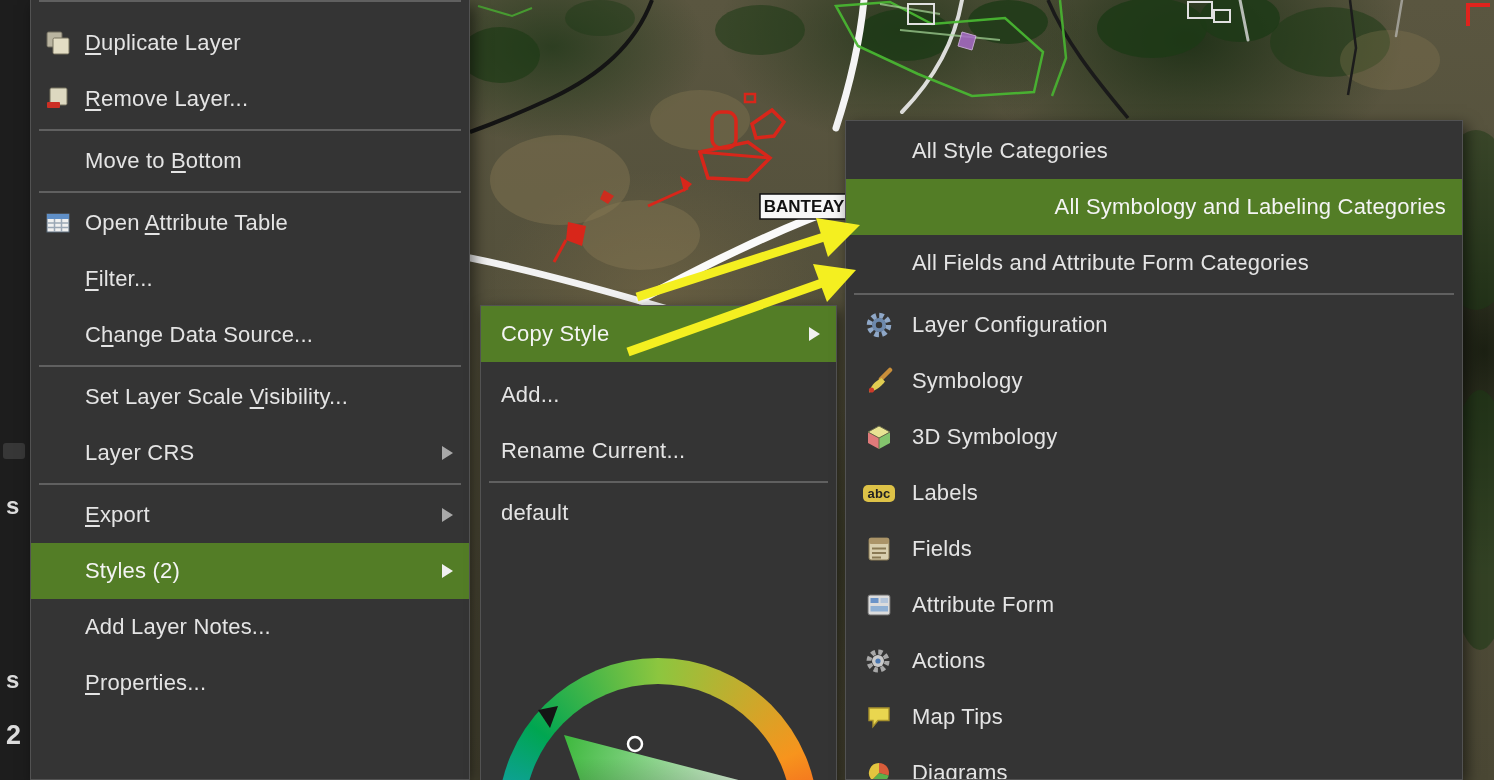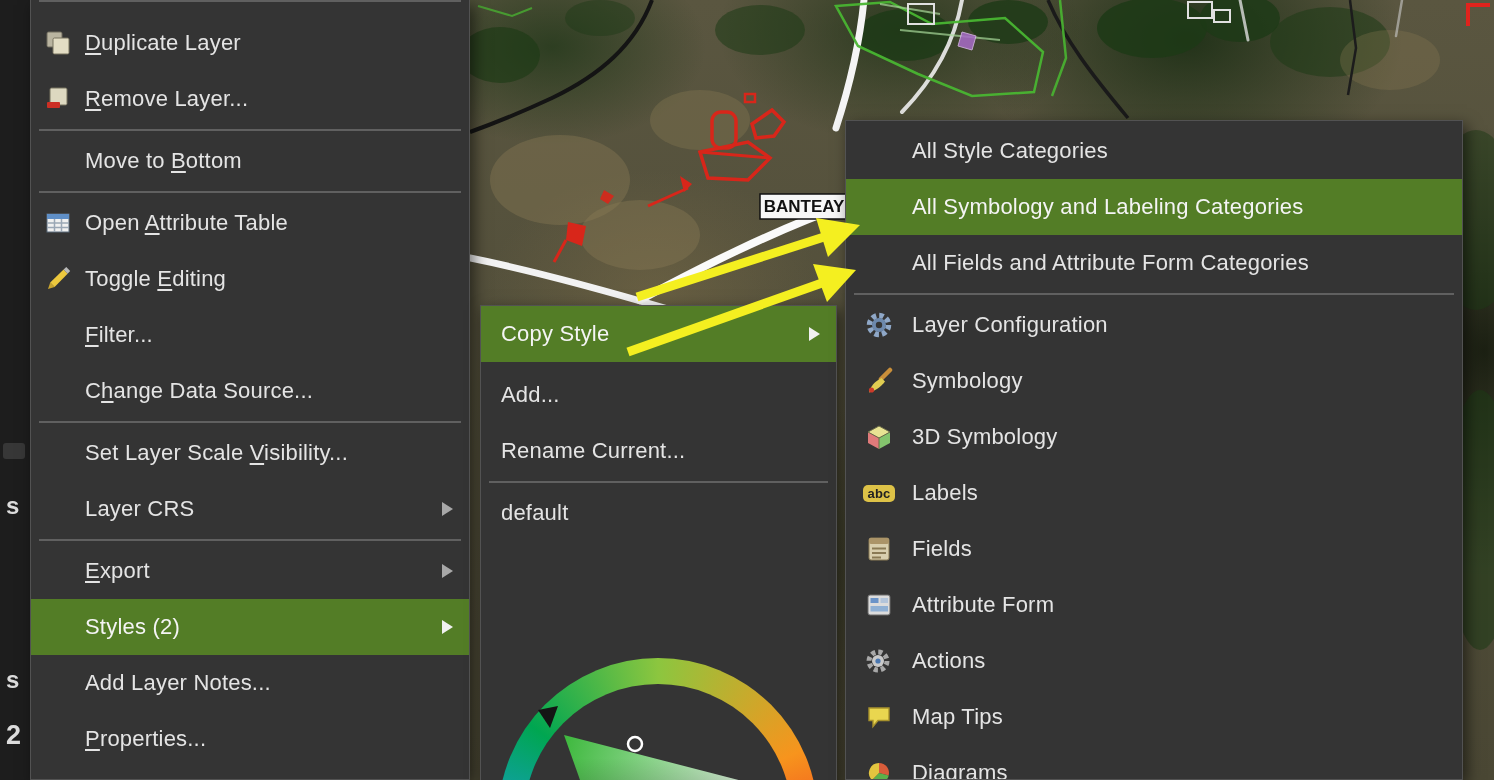--- a/index.html
+++ b/index.html
@@ -33,21 +33,21 @@
           box-shadow:4px 5px 14px rgba(0,0,0,.55); overflow:hidden; }
   .left-menu  { left:30px;  top:0;     width:440px; height:780px; z-index:10; border-top:none; }
   .mid-menu   { left:480px; top:305px; width:357px; height:502px; z-index:20; }
   .right-menu { left:845px; top:120px; width:618px; height:660px; z-index:30; }
 
   .mi { display:flex; align-items:center; height:56px; padding-right:16px;
         font-size:22px; color:#e4e4e4; letter-spacing:.2px; cursor:default; }
   .mi .ico { width:54px; min-width:54px; display:flex; align-items:center; justify-content:center; }
   .right-menu .mi .ico { width:66px; min-width:66px; }
   .mid-menu .mi { padding-left:20px; }
-  .mi.hl { background:#537d26; color:#f4f4f4; }
+  .mi.hl { background:#537d26; color:#f4f4f4;justify-content:flex-end; }
   .sep { height:2px; background:#606060; margin:0 8px; }
   .sep.mid { margin:2px 8px; }
   .spacer13 { height:13px; } .spacer5 { height:5px; } .spacer2 { height:2px; }
   .sub-arrow { margin-left:auto; width:0; height:0;
                border-left:11px solid #a8a8a8; border-top:7px solid transparent; border-bottom:7px solid transparent; }
   .hl .sub-arrow { border-left-color:#f0f0f0; }
   u { text-underline-offset:3px; }
   .underlined { text-decoration:underline; text-underline-offset:4px; }
 
   .abc-badge { background:#ddc247; color:#222; font-weight:bold; font-size:13px;
@@ -190,30 +190,20 @@
             <rect x="3" y="5" width="22" height="5" fill="#5f8fc7"></rect>
             <line x1="3" y1="14" x2="25" y2="14" stroke="#9aa7b5" stroke-width="1.5"></line>
             <line x1="3" y1="18.5" x2="25" y2="18.5" stroke="#9aa7b5" stroke-width="1.5"></line>
             <line x1="10.5" y1="10" x2="10.5" y2="23" stroke="#9aa7b5" stroke-width="1.5"></line>
             <line x1="17.5" y1="10" x2="17.5" y2="23" stroke="#9aa7b5" stroke-width="1.5"></line>
           </svg>
       </span>
       <span class="lbl">Open <u>A</u>ttribute Table</span>
     </div>
 
-    <div class="mi">
-      <span class="ico">
-        <svg width="28" height="28" viewBox="0 0 28 28">
-            <path d="M4 24 L6.2 17.6 L10.6 21.9 Z" fill="#c9a52f"></path>
-            <path d="M6.2 17.6 L19.6 4.6 L23.6 8.7 L10.6 21.9 Z" fill="#ecc83d"></path>
-            <path d="M19.6 4.6 L22.3 2 L26.2 6 L23.6 8.7 Z" fill="#b9b9b9"></path>
-          </svg>
-      </span>
-      <span class="lbl">Toggle <u>E</u>diting</span>
-    </div>
 
     <div class="mi">
       <span class="ico"></span>
       <span class="lbl"><u>F</u>ilter...</span>
     </div>
 
     <div class="mi">
       <span class="ico"></span>
       <span class="lbl">C<u>h</u>ange Data Source...</span>
     </div>

